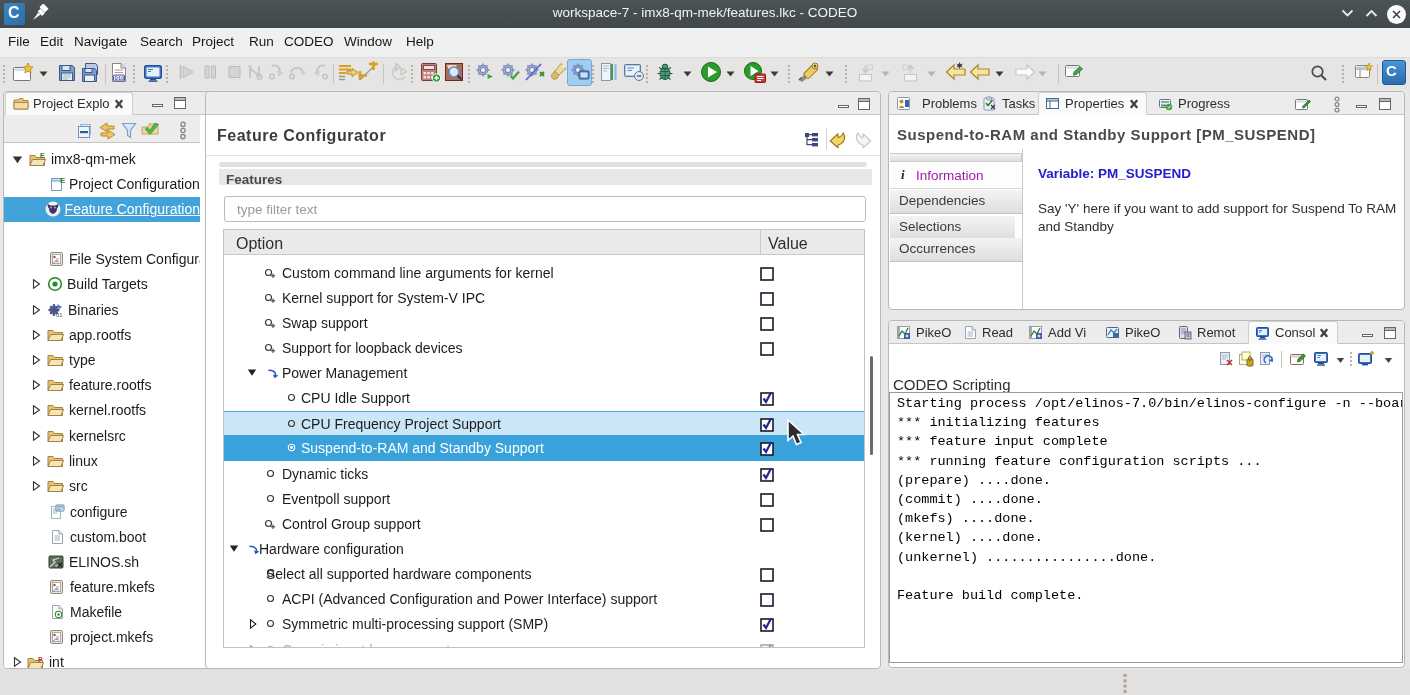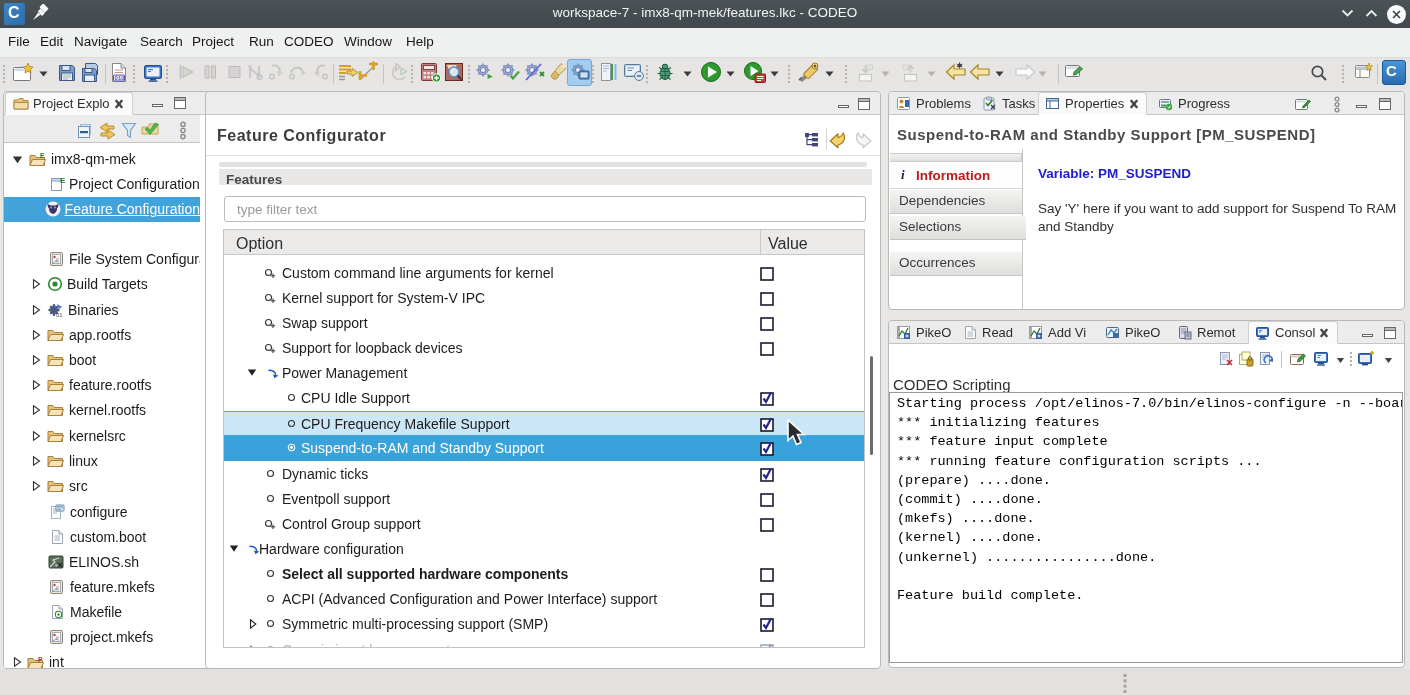--- a/index.html
+++ b/index.html
@@ -537,21 +537,21 @@
           <span style="width:28px"></span>
           <svg class="ta" width="9" height="10" viewBox="0 0 9 10">
             <path d="M1.5 0.8 L7.5 5 L1.5 9.2 Z" fill="none" stroke="#333" stroke-width="1.1"></path>
           </svg>
           <span style="width:6px"></span>
           <svg class="ti" width="17" height="14" viewBox="0 0 17 14">
             <path d="M1 2.5 L6 2.5 L7.5 4.5 L15.5 4.5 L15.5 12.5 L1 12.5 Z" fill="#e9c173" stroke="#a5823f"></path>
             <path d="M1 12.5 L3.5 6.5 L16.6 6.5 L14 12.5 Z" fill="#f6e3b6" stroke="#a5823f"></path>
           </svg>
           <span style="width:5px"></span>
-          <span>boot</span>
+          <span>type</span>
         </div>
     <div class="trow" style="top:229.5px">
           <span style="width:28px"></span>
           <svg class="ta" width="9" height="10" viewBox="0 0 9 10">
             <path d="M1.5 0.8 L7.5 5 L1.5 9.2 Z" fill="none" stroke="#333" stroke-width="1.1"></path>
           </svg>
           <span style="width:6px"></span>
           <svg class="ti" width="17" height="14" viewBox="0 0 17 14">
             <path d="M1 2.5 L6 2.5 L7.5 4.5 L15.5 4.5 L15.5 12.5 L1 12.5 Z" fill="#e9c173" stroke="#a5823f"></path>
             <path d="M1 12.5 L3.5 6.5 L16.6 6.5 L14 12.5 Z" fill="#f6e3b6" stroke="#a5823f"></path>
@@ -790,21 +790,21 @@
           <span style="position:absolute;left:77px;top:4px;">CPU Idle Support</span>
           <svg class="fcb" width="15" height="15" viewBox="0 0 15 15">
             <rect x="1" y="2" width="12" height="12" fill="#fff" stroke="#1a1a2e" stroke-width="1.6"></rect>
             <path d="M3.5 7.5 L6 11 L11 1.5" stroke="#23268b" stroke-width="2.2" fill="none"></path>
           </svg>
         </div>
       <div class="frow hl" style="top:181.34px">
           <svg class="fi" width="9" height="9" viewBox="0 0 9 9" style="left:63px">
             <circle cx="4.5" cy="4.5" r="3" fill="none" stroke="#333" stroke-width="1.1"></circle>
           </svg>
-          <span style="position:absolute;left:77px;top:4px;">CPU Frequency Makefile Support</span>
+          <span style="position:absolute;left:77px;top:4px;">CPU Frequency Project Support</span>
           <svg class="fcb" width="15" height="15" viewBox="0 0 15 15">
             <rect x="1" y="2" width="12" height="12" fill="#fff" stroke="#1a1a2e" stroke-width="1.6"></rect>
             <path d="M3.5 7.5 L6 11 L11 1.5" stroke="#23268b" stroke-width="2.2" fill="none"></path>
           </svg>
         </div>
       <div class="frow" style="top:231.62px">
           <svg class="fi" width="9" height="9" viewBox="0 0 9 9" style="left:42px">
             <circle cx="4.5" cy="4.5" r="3" fill="none" stroke="#333" stroke-width="1.1"></circle>
           </svg>
           <span style="position:absolute;left:58px;top:4px;">Dynamic ticks</span>
@@ -850,21 +850,21 @@
           <svg class="fi" width="12" height="12" viewBox="0 0 13 12" style="left:24px">
             <path d="M1.5 2 C6 2 9 3 9.5 7" stroke="#2255cc" stroke-width="1.6" fill="none"></path>
             <path d="M6.5 6.5 L12.5 7.5 L8 10.5 Z" fill="#2255cc"></path>
           </svg>
           <span style="position:absolute;left:35px;top:4px;">Hardware configuration</span>
         </div>
       <div class="frow" style="top:332.18px">
           <svg class="fi" width="9" height="9" viewBox="0 0 9 9" style="left:42px">
             <circle cx="4.5" cy="4.5" r="3" fill="none" stroke="#333" stroke-width="1.1"></circle>
           </svg>
-          <span style="position:absolute;left:58px;top:4px;font-weight:bold;">Select all supported hardware components</span>
+          <span style="position:absolute;left:42px;top:4px;">Select all supported hardware components</span>
           <svg class="fcb" width="15" height="15" viewBox="0 0 15 15">
             <rect x="1" y="2" width="12" height="12" fill="#fff" stroke="#1a1a2e" stroke-width="1.6"></rect>
           </svg>
         </div>
       <div class="frow" style="top:357.32px">
           <svg class="fi" width="9" height="9" viewBox="0 0 9 9" style="left:42px">
             <circle cx="4.5" cy="4.5" r="3" fill="none" stroke="#333" stroke-width="1.1"></circle>
           </svg>
           <span style="position:absolute;left:58px;top:4px;">ACPI (Advanced Configuration and Power Interface) support</span>
           <svg class="fcb" width="15" height="15" viewBox="0 0 15 15">
@@ -903,21 +903,21 @@
 
   <div class="panel" id="righttop" style="left:888px; top:2px; width:517px; height:219px; overflow:hidden;">
     <div class="tabrow" style="height:23px;"></div>
     <div class="tab" style="left:1px;width:88px;height:23px;padding-left:6px;">
         <svg width="15" height="15" viewBox="0 0 15 15">
           <rect x="1.5" y="1.5" width="12" height="12" rx="1" fill="#fff" stroke="#8899aa"></rect>
           <circle cx="5.5" cy="5.5" r="2" fill="#cc8833"></circle>
           <path d="M3 12 C3 9 8 9 8 12" fill="#cc8833"></path>
           <rect x="9" y="4" width="4" height="7" fill="#3a66b0"></rect>
         </svg>
-        <span style="margin-left:5px">Problems</span>
+        <span style="margin-left:11px">Problems</span>
       </div>
     <div class="tab" style="left:87px;width:62px;height:23px;padding-left:6px;">
         <svg width="15" height="15" viewBox="0 0 15 15">
           <rect x="2" y="2" width="10" height="12" rx="1" fill="#eef3f8" stroke="#8899aa"></rect>
           <rect x="4.5" y="1" width="5" height="3" rx="1" fill="#c8d4e0" stroke="#8899aa"></rect>
           <path d="M4 7 L6 9.5 L10.5 4" stroke="#3a7a3a" stroke-width="1.6" fill="none"></path>
           <path d="M9 9 L13 13 M13 9 L9 13" stroke="#335" stroke-width="1.2"></path>
         </svg>
         <span style="margin-left:5px">Tasks</span>
       </div>
@@ -957,30 +957,30 @@
     <div class="abs" style="left:467px;top:7px;width:13px;height:11px;">
         <div style="width:11px;height:3px;border:1px solid #666;margin-top:6px;background:#fff"></div>
       </div>
     <div class="abs" style="left:490px;top:6px;width:12px;height:12px;border:1px solid #666;background:#fff">
         <div style="height:3px;background:#bbb;border-bottom:1px solid #666"></div>
       </div>
     <div class="abs" style="left:8px;top:34px;font-size:15px;font-weight:bold;color:#4a4a4a;letter-spacing:0.5px;">Suspend-to-RAM and Standby Support [PM_SUSPEND]</div>
     <div class="abs" style="left:0;top:57px;width:134px;height:162px;border-right:1px solid #c9c8c7;"></div>
     <div class="abs" style="left:1px;top:61px;width:132px;height:9px;background:linear-gradient(#f2f2f1,#e0dfde);border:1px solid #cccbca;border-left:none;"></div>
     <div class="abs" style="left:1px;top:72px;width:132px;height:25px;background:#fdfdfd;border-bottom:1px solid #d5d4d3;">
-        <span style="position:absolute;left:26px;top:4px;font-weight:bold;font-size:13.5px;color:#b91c1c">Information</span>
+        <span style="position:absolute;left:26px;top:4px;font-weight:normal;font-size:13.5px;color:#a21caf">Information</span>
         <span style="position:absolute;left:11px;top:3px;font-size:13px;color:#224;font-weight:bold;font-family:Liberation Serif,serif;font-style:italic">i</span>
       </div>
     <div class="abs" style="left:1px;top:98px;width:132px;height:24px;background:linear-gradient(#f4f4f3,#dededd);border-bottom:1px solid #c5c4c3;">
         <span style="position:absolute;left:9px;top:3px;font-size:13.5px;color:#3a3a3a">Dependencies</span>
       </div>
-    <div class="abs" style="left:1px;top:124px;width:136px;height:24px;background:linear-gradient(#f4f4f3,#dededd);border-bottom:1px solid #c5c4c3;">
+    <div class="abs" style="left:1px;top:124px;width:125px;height:24px;background:linear-gradient(#f4f4f3,#dededd);border-bottom:1px solid #c5c4c3;">
         <span style="position:absolute;left:9px;top:3px;font-size:13.5px;color:#3a3a3a">Selections</span>
       </div>
-    <div class="abs" style="left:1px;top:160px;width:132px;height:24px;background:linear-gradient(#f4f4f3,#dededd);border-bottom:1px solid #c5c4c3;">
+    <div class="abs" style="left:1px;top:146px;width:132px;height:24px;background:linear-gradient(#f4f4f3,#dededd);border-bottom:1px solid #c5c4c3;">
         <span style="position:absolute;left:9px;top:3px;font-size:13.5px;color:#3a3a3a">Occurrences</span>
       </div>
     <div class="abs" style="left:149px;top:74px;font-size:13.5px;font-weight:bold;color:#2121cc;">Variable: PM_SUSPEND</div>
     <div class="abs" style="left:149px;top:108px;width:360px;font-size:13.5px;color:#2e2e2e;line-height:18px;">Say 'Y' here if you want to add support for Suspend To RAM and Standby</div>
   </div>
 
   <div class="panel" id="rightbottom" style="left:888px; top:231px; width:517px; height:348px; overflow:hidden;">
     <div class="tabrow" style="height:23px;"></div>
     <div class="tab" style="left:1px;width:66px;height:23px;padding-left:6px;">
         <svg width="15" height="15" viewBox="0 0 15 15">

